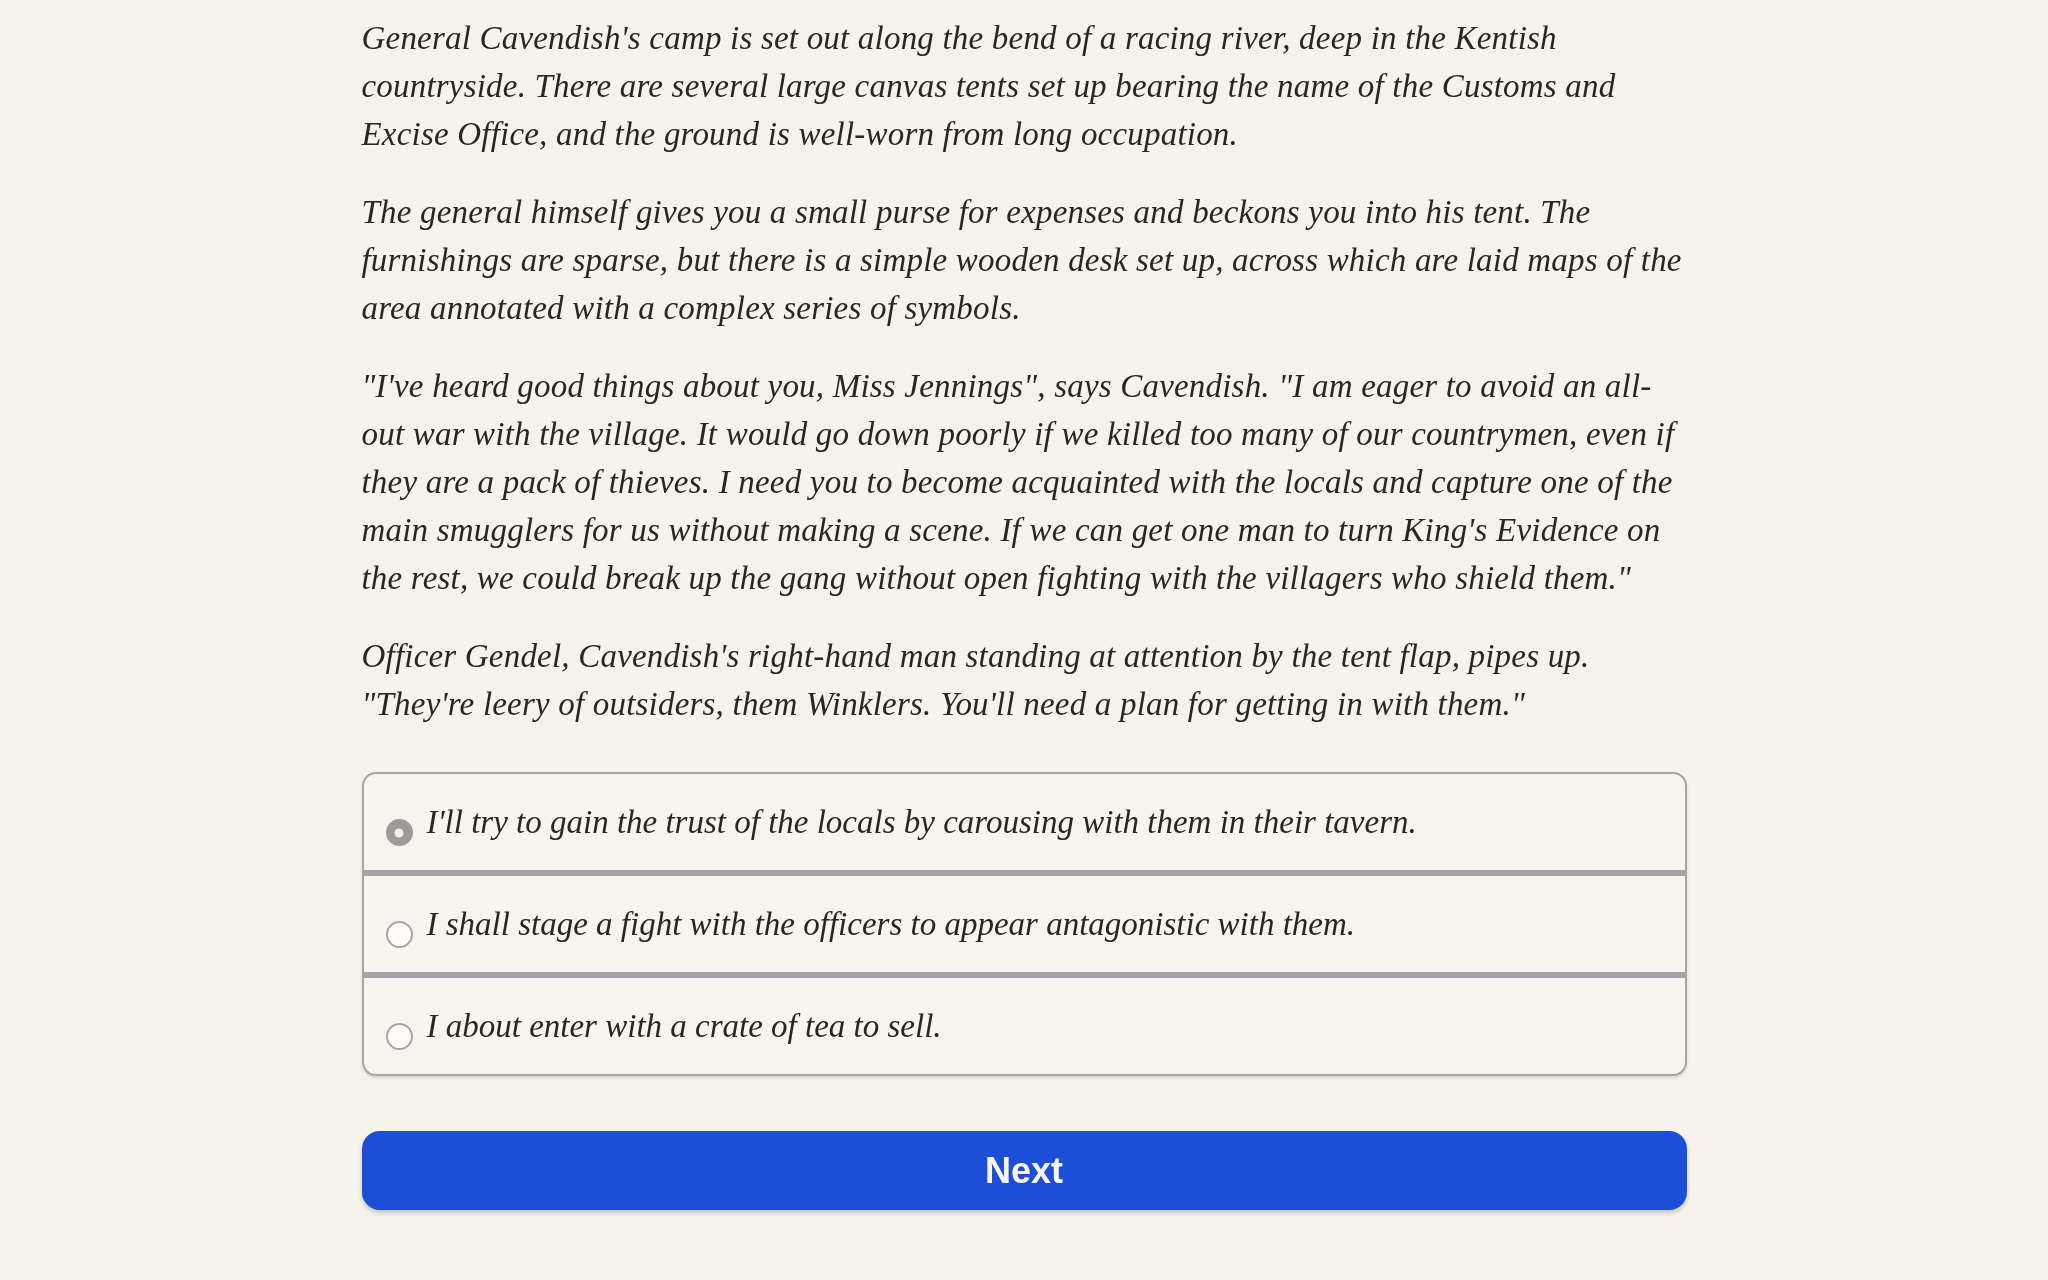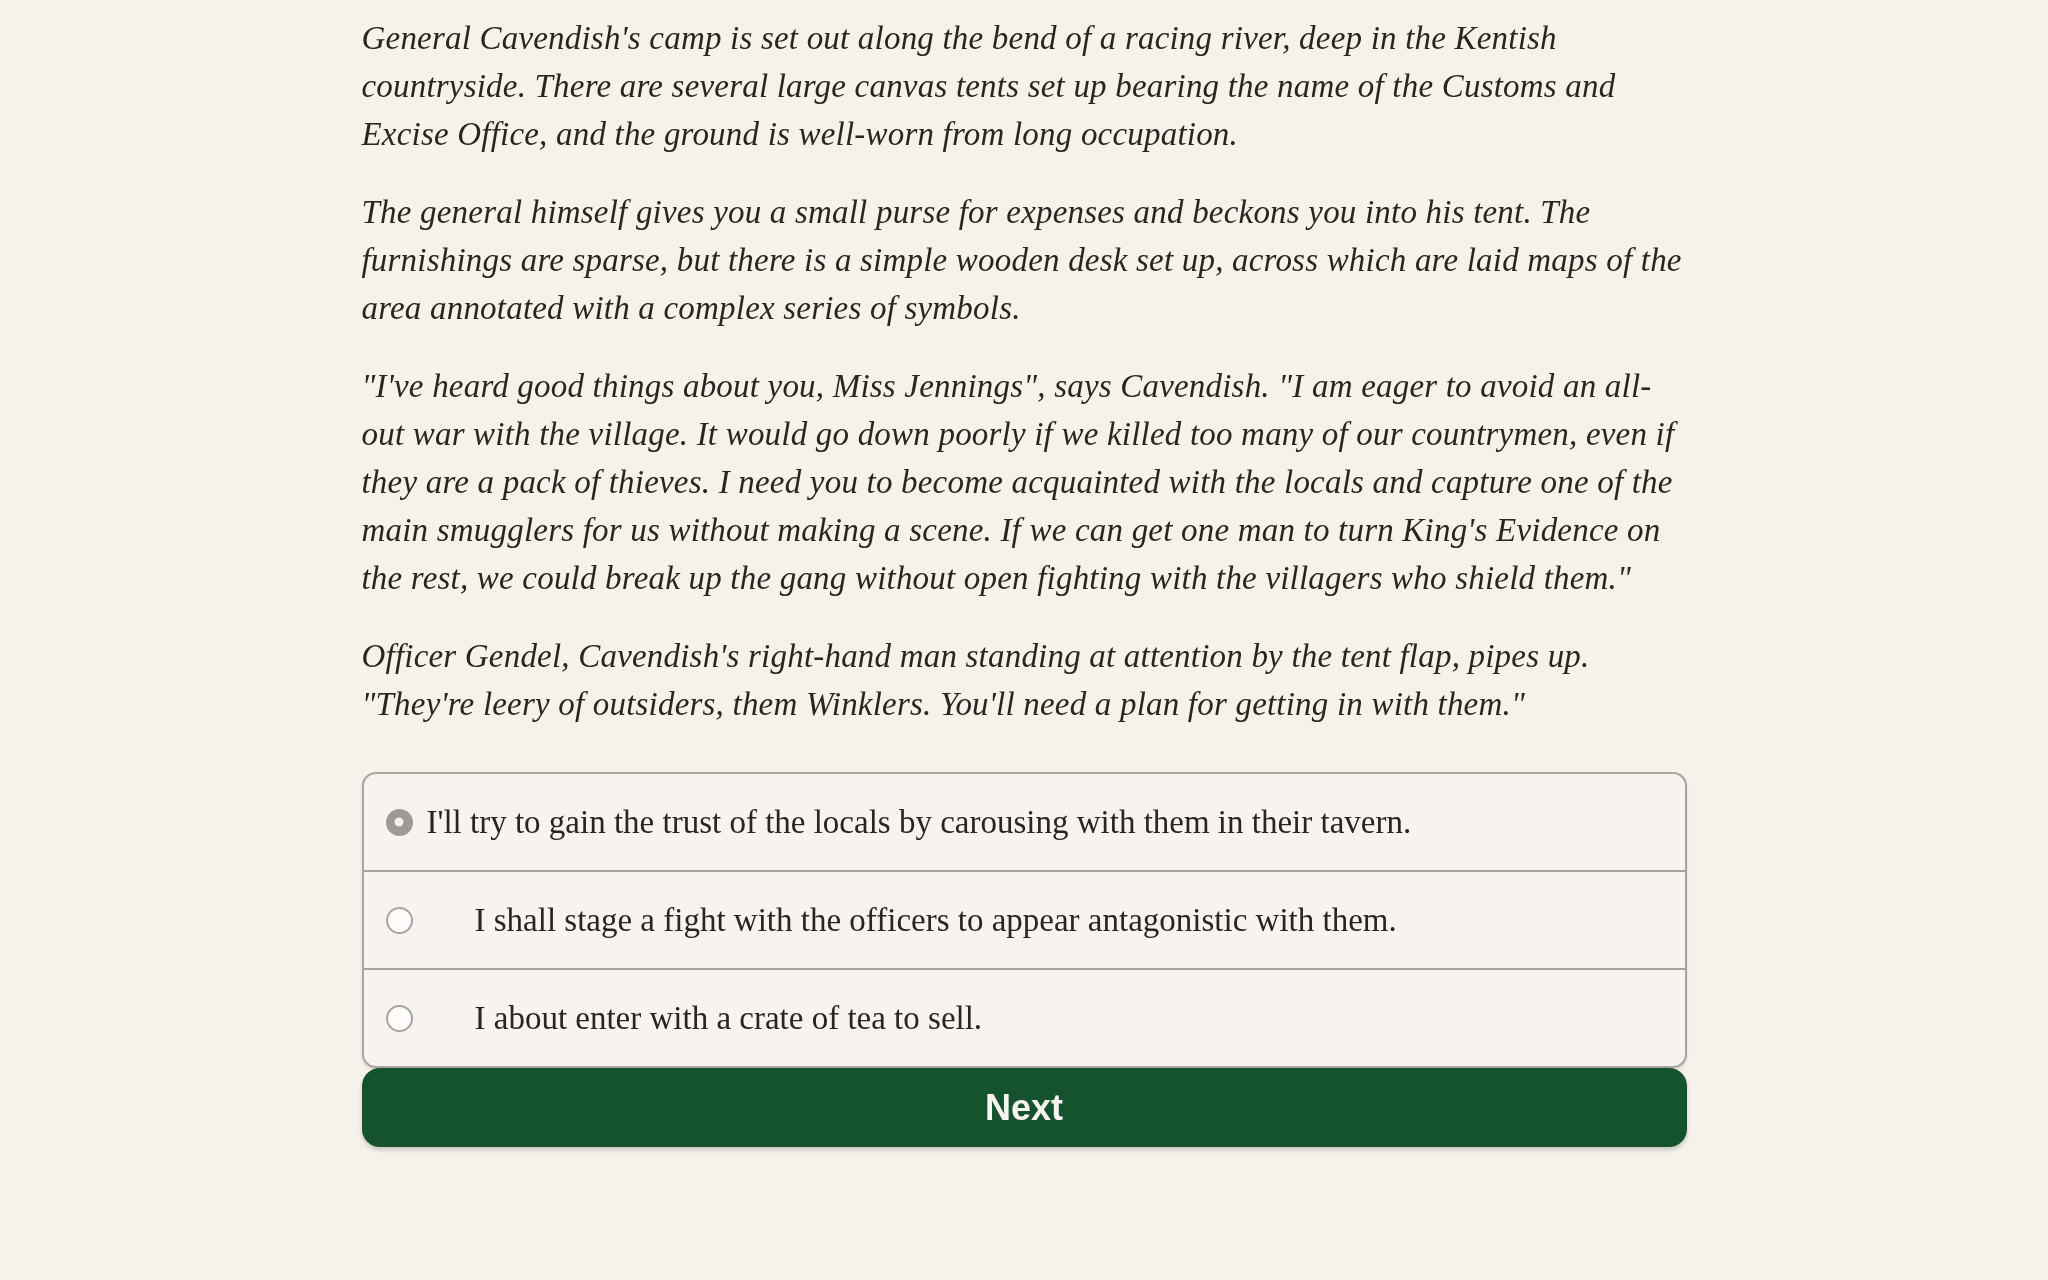--- a/index.html
+++ b/index.html
@@ -27,28 +27,28 @@
   .choice-box {
     margin-top: 44px;
     background: #f7f3ee;
     border: 2px solid #a8a4a0;
     border-radius: 14px;
     box-shadow: 0 2px 3px rgba(0,0,0,0.12);
     overflow: hidden;
   }
   .choice-row {
     display: flex;
-    align-items: center;
+    align-items: flex-end;
     padding: 24px 22px;
     min-height: 96px;
     cursor: pointer;
+    font-style: italic;
   }
   .choice-row + .choice-row {
-    border-top: 2px solid #a3a3a3;
-    gap: 48px;
+    border-top: 6px solid #a3a3a3;
   }
   .radio {
     flex: 0 0 auto;
     width: 27px; height: 27px;
     border-radius: 50%;
     margin-right: 14px;
     position: relative;
   }
   .radio.unselected {
     background: #fdfcfb;
@@ -68,21 +68,22 @@
     transform: translate(-50%, -50%);
   }
   .choice-label {
     font-size: 33px;
     line-height: 48px;
   }
   .next-btn {
     display: block;
     width: 100%;
     height: 79px;
-    background: #14532d;
+    margin-top: 55px;
+    background: #1d4ed8;
     color: #f8f5f1;
     border: none;
     border-radius: 18px;
     font-family: "Liberation Sans", "DejaVu Sans", sans-serif;
     font-weight: bold;
     font-size: 36px;
     cursor: pointer;
     box-shadow: 0 3px 4px rgba(0,0,0,0.18);
   }
 </style>

